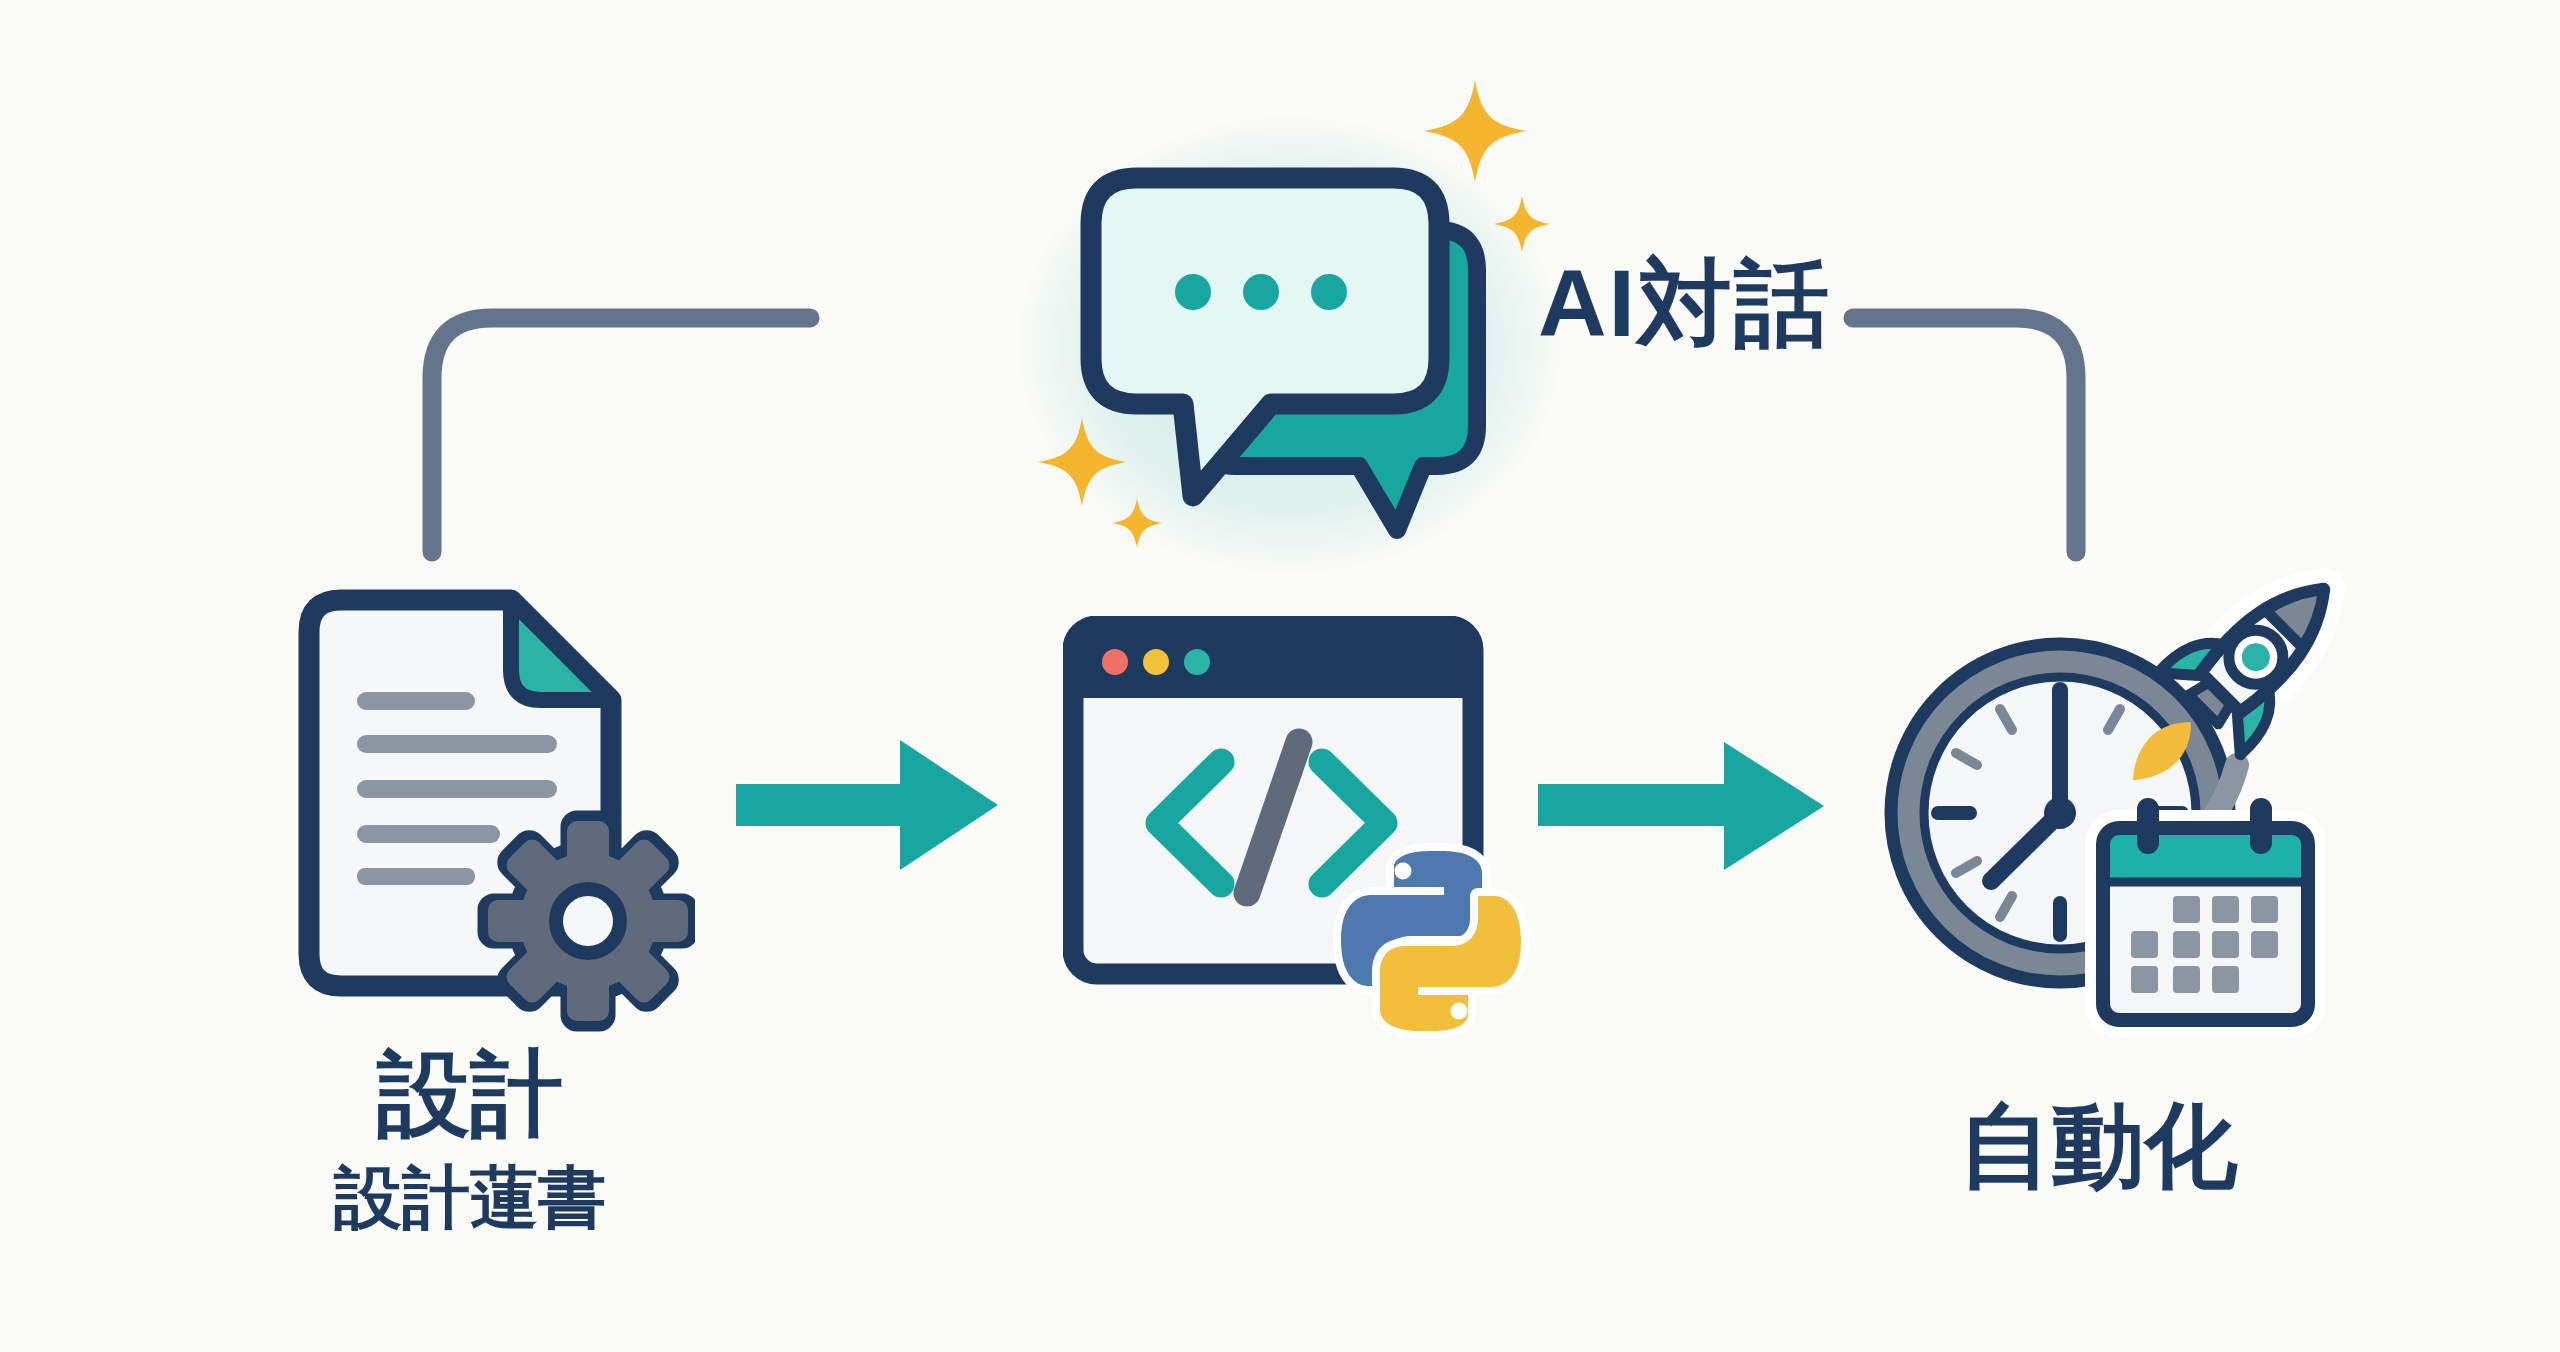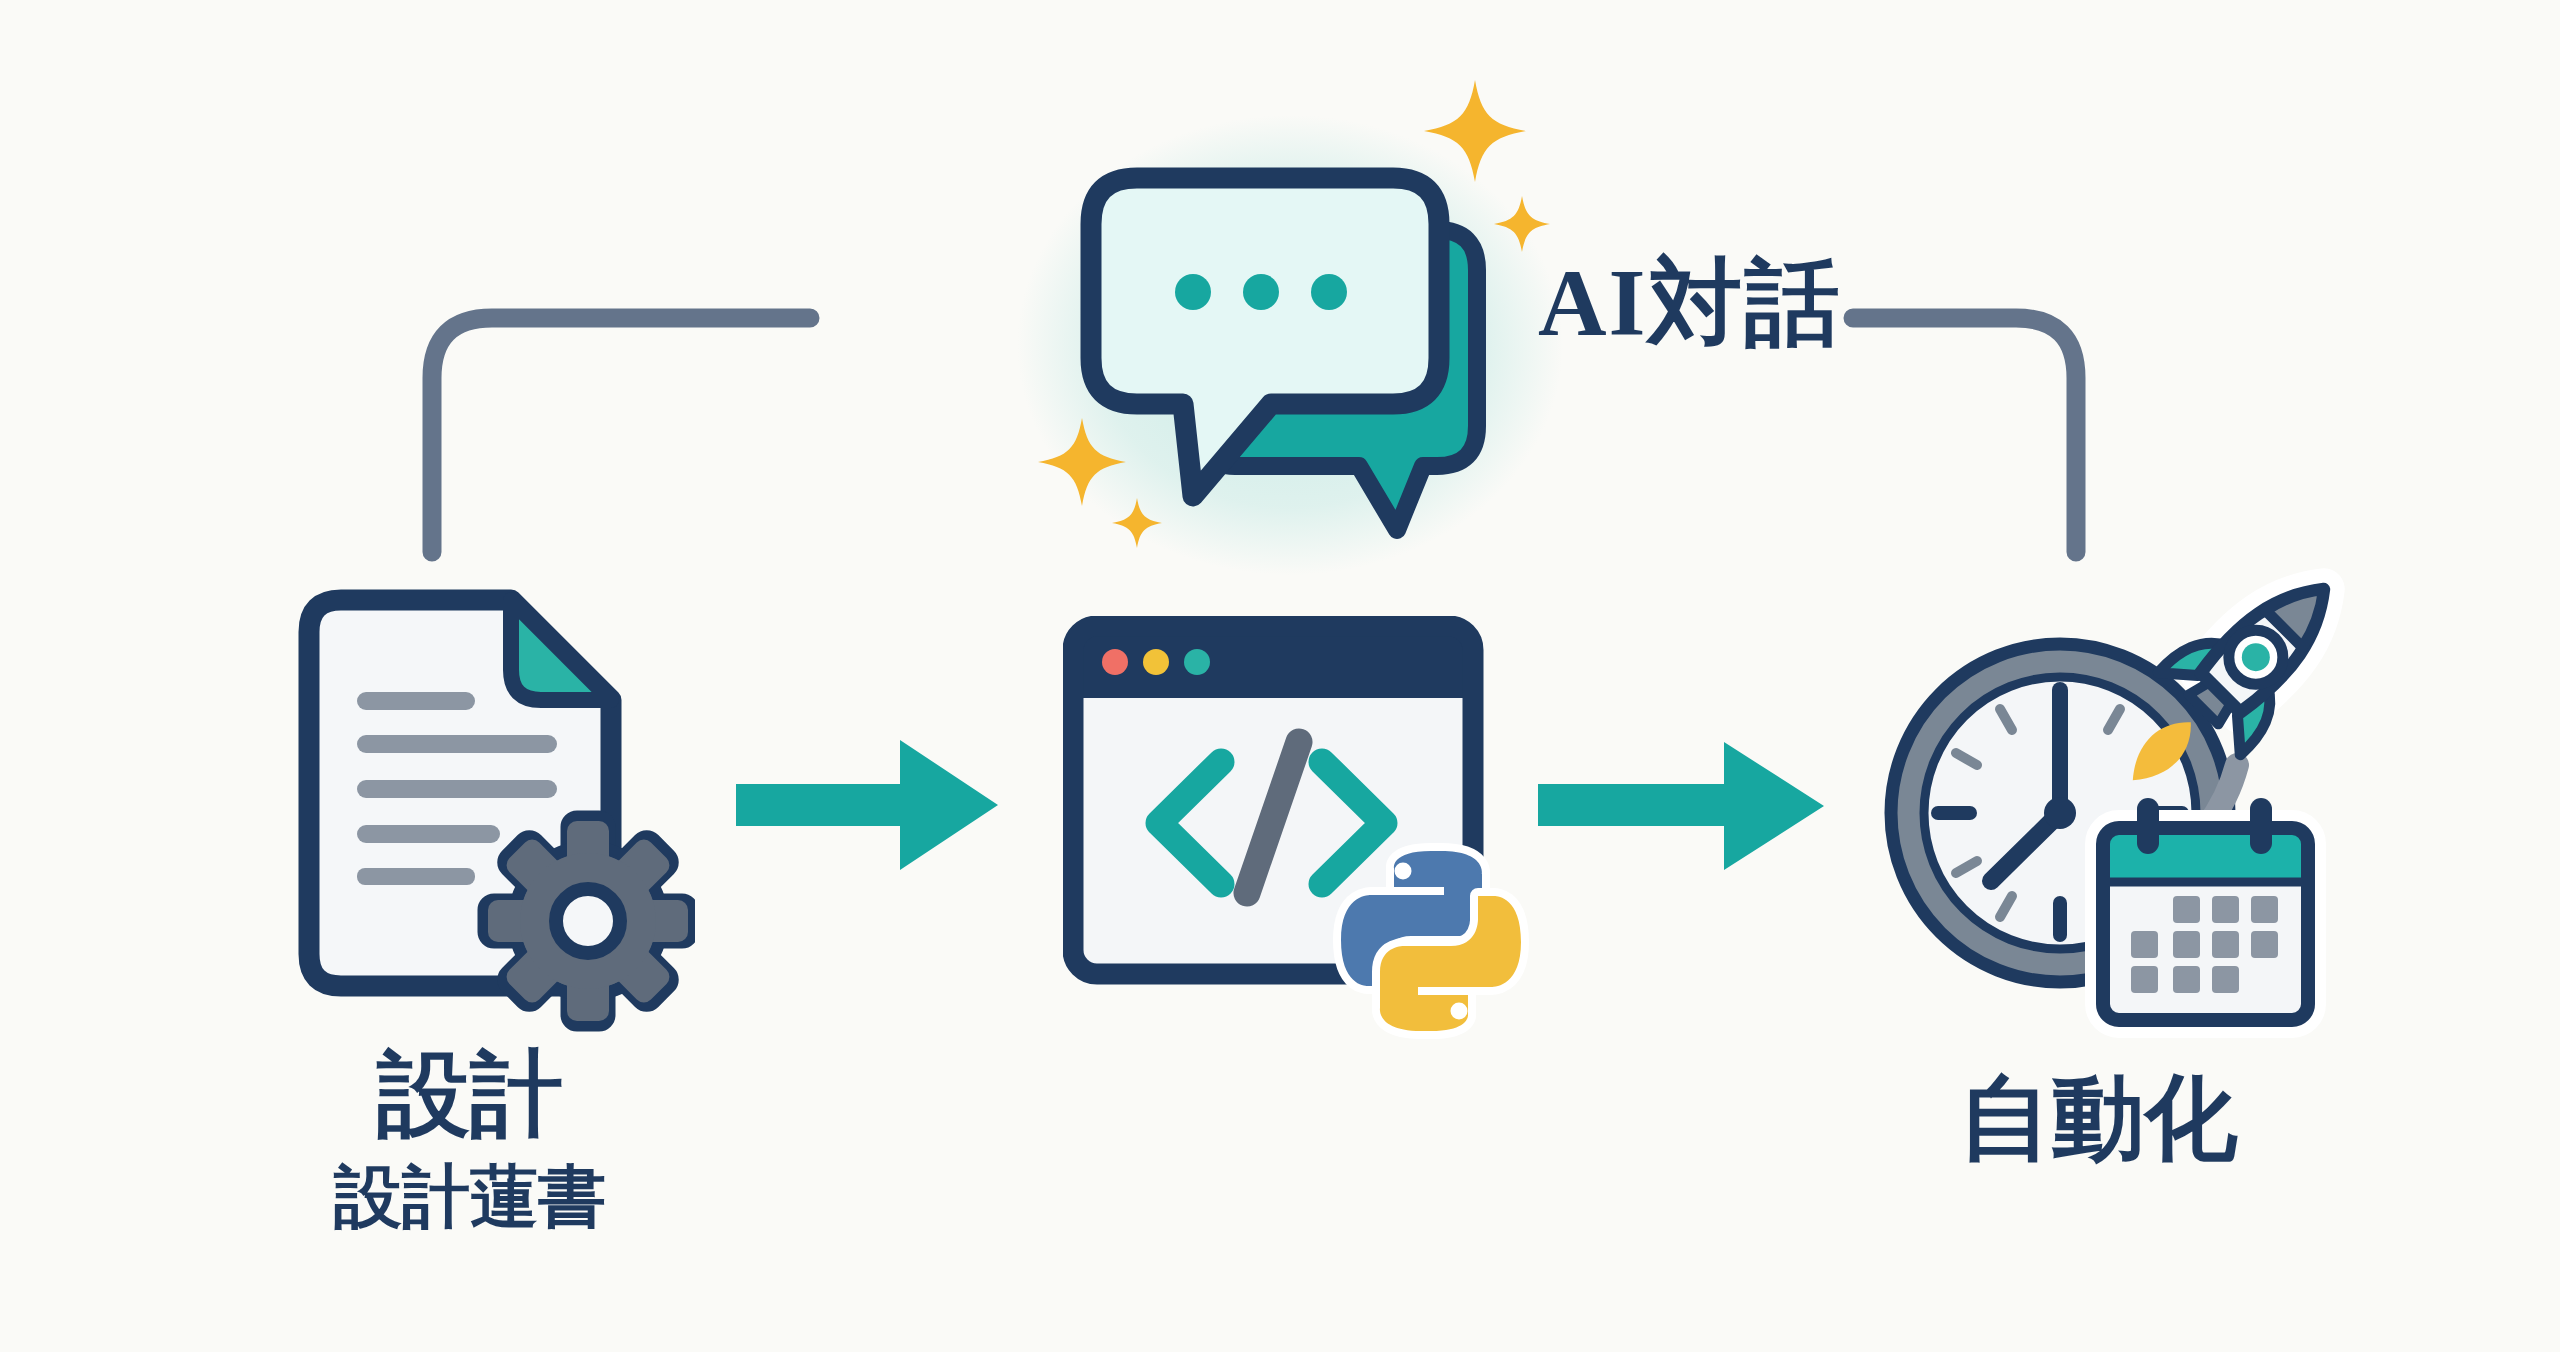--- a/index.html
+++ b/index.html
@@ -4,21 +4,21 @@
 <style>
   :root{
     --bg_color:#FAFAF7; --navy:#1F3A5F; --teal:#17A7A0; --teal_light:#2AB3A6;
     --bubble_fill:#E4F7F5; --glow:#BDE7E2; --connector_gray:#64748B; --slate_gray:#5F6B7B;
     --line_gray:#8C96A3; --sparkle_yellow:#F5B52E; --python_blue:#4D79AE; --python_yellow:#F2BE3C;
     --dot_red:#F07066; --dot_yellow:#F2C238; --dot_teal:#2AB3A6; --ring_gray:#7A8795;
     --face_light:#F4F6F8; --calendar_teal:#1CB2AA; --flame_yellow:#F4BC3C; --page_fill:#F5F7F9;
   }
   html,body{margin:0;padding:0;background:var(--bg_color);}
   .canvas{position:relative;width:2380px;height:1352px;overflow:hidden;background:var(--bg_color);
-    font-family:Liberation Serif, serif;}
+    font-family:Liberation Sans, sans-serif;}
   .abs{position:absolute;}
   .glow{left:940px;top:50px;width:700px;height:590px;border-radius:50%;
     background:radial-gradient(closest-side, rgba(189,231,226,0.85), rgba(189,231,226,0.45) 55%, rgba(250,250,247,0) 78%);}
   .ai-label{left:1538px;top:256px;font-size:95px;font-weight:800;color:var(--navy);
     letter-spacing:2px;white-space:nowrap;line-height:1;}
   .step-label{transform:translateX(-50%);text-align:center;color:var(--navy);white-space:nowrap;}
   .step-title{font-size:93px;font-weight:800;line-height:1;}
   .step-sub{font-size:68px;font-weight:700;line-height:1;margin-top:22px;}
 </style>
 </head>
@@ -189,17 +189,17 @@
         <rect x="308" y="426" width="27" height="27" rx="4"></rect>
         <rect x="347" y="426" width="27" height="27" rx="4"></rect>
       </g>
     </g>
   </svg>
 
   <div class="abs step-label" style="left:470px;top:1048px;">
     <div class="step-title">設計</div>
     <div class="step-sub">設計蓮書</div>
   </div>
-  <div class="abs step-label" style="left:2098px;top:1072px;">
+  <div class="abs step-label" style="left:2098px;top:1100px;">
     <div class="step-title">自動化</div>
   </div>
 
 </div>
 
 </body></html>

